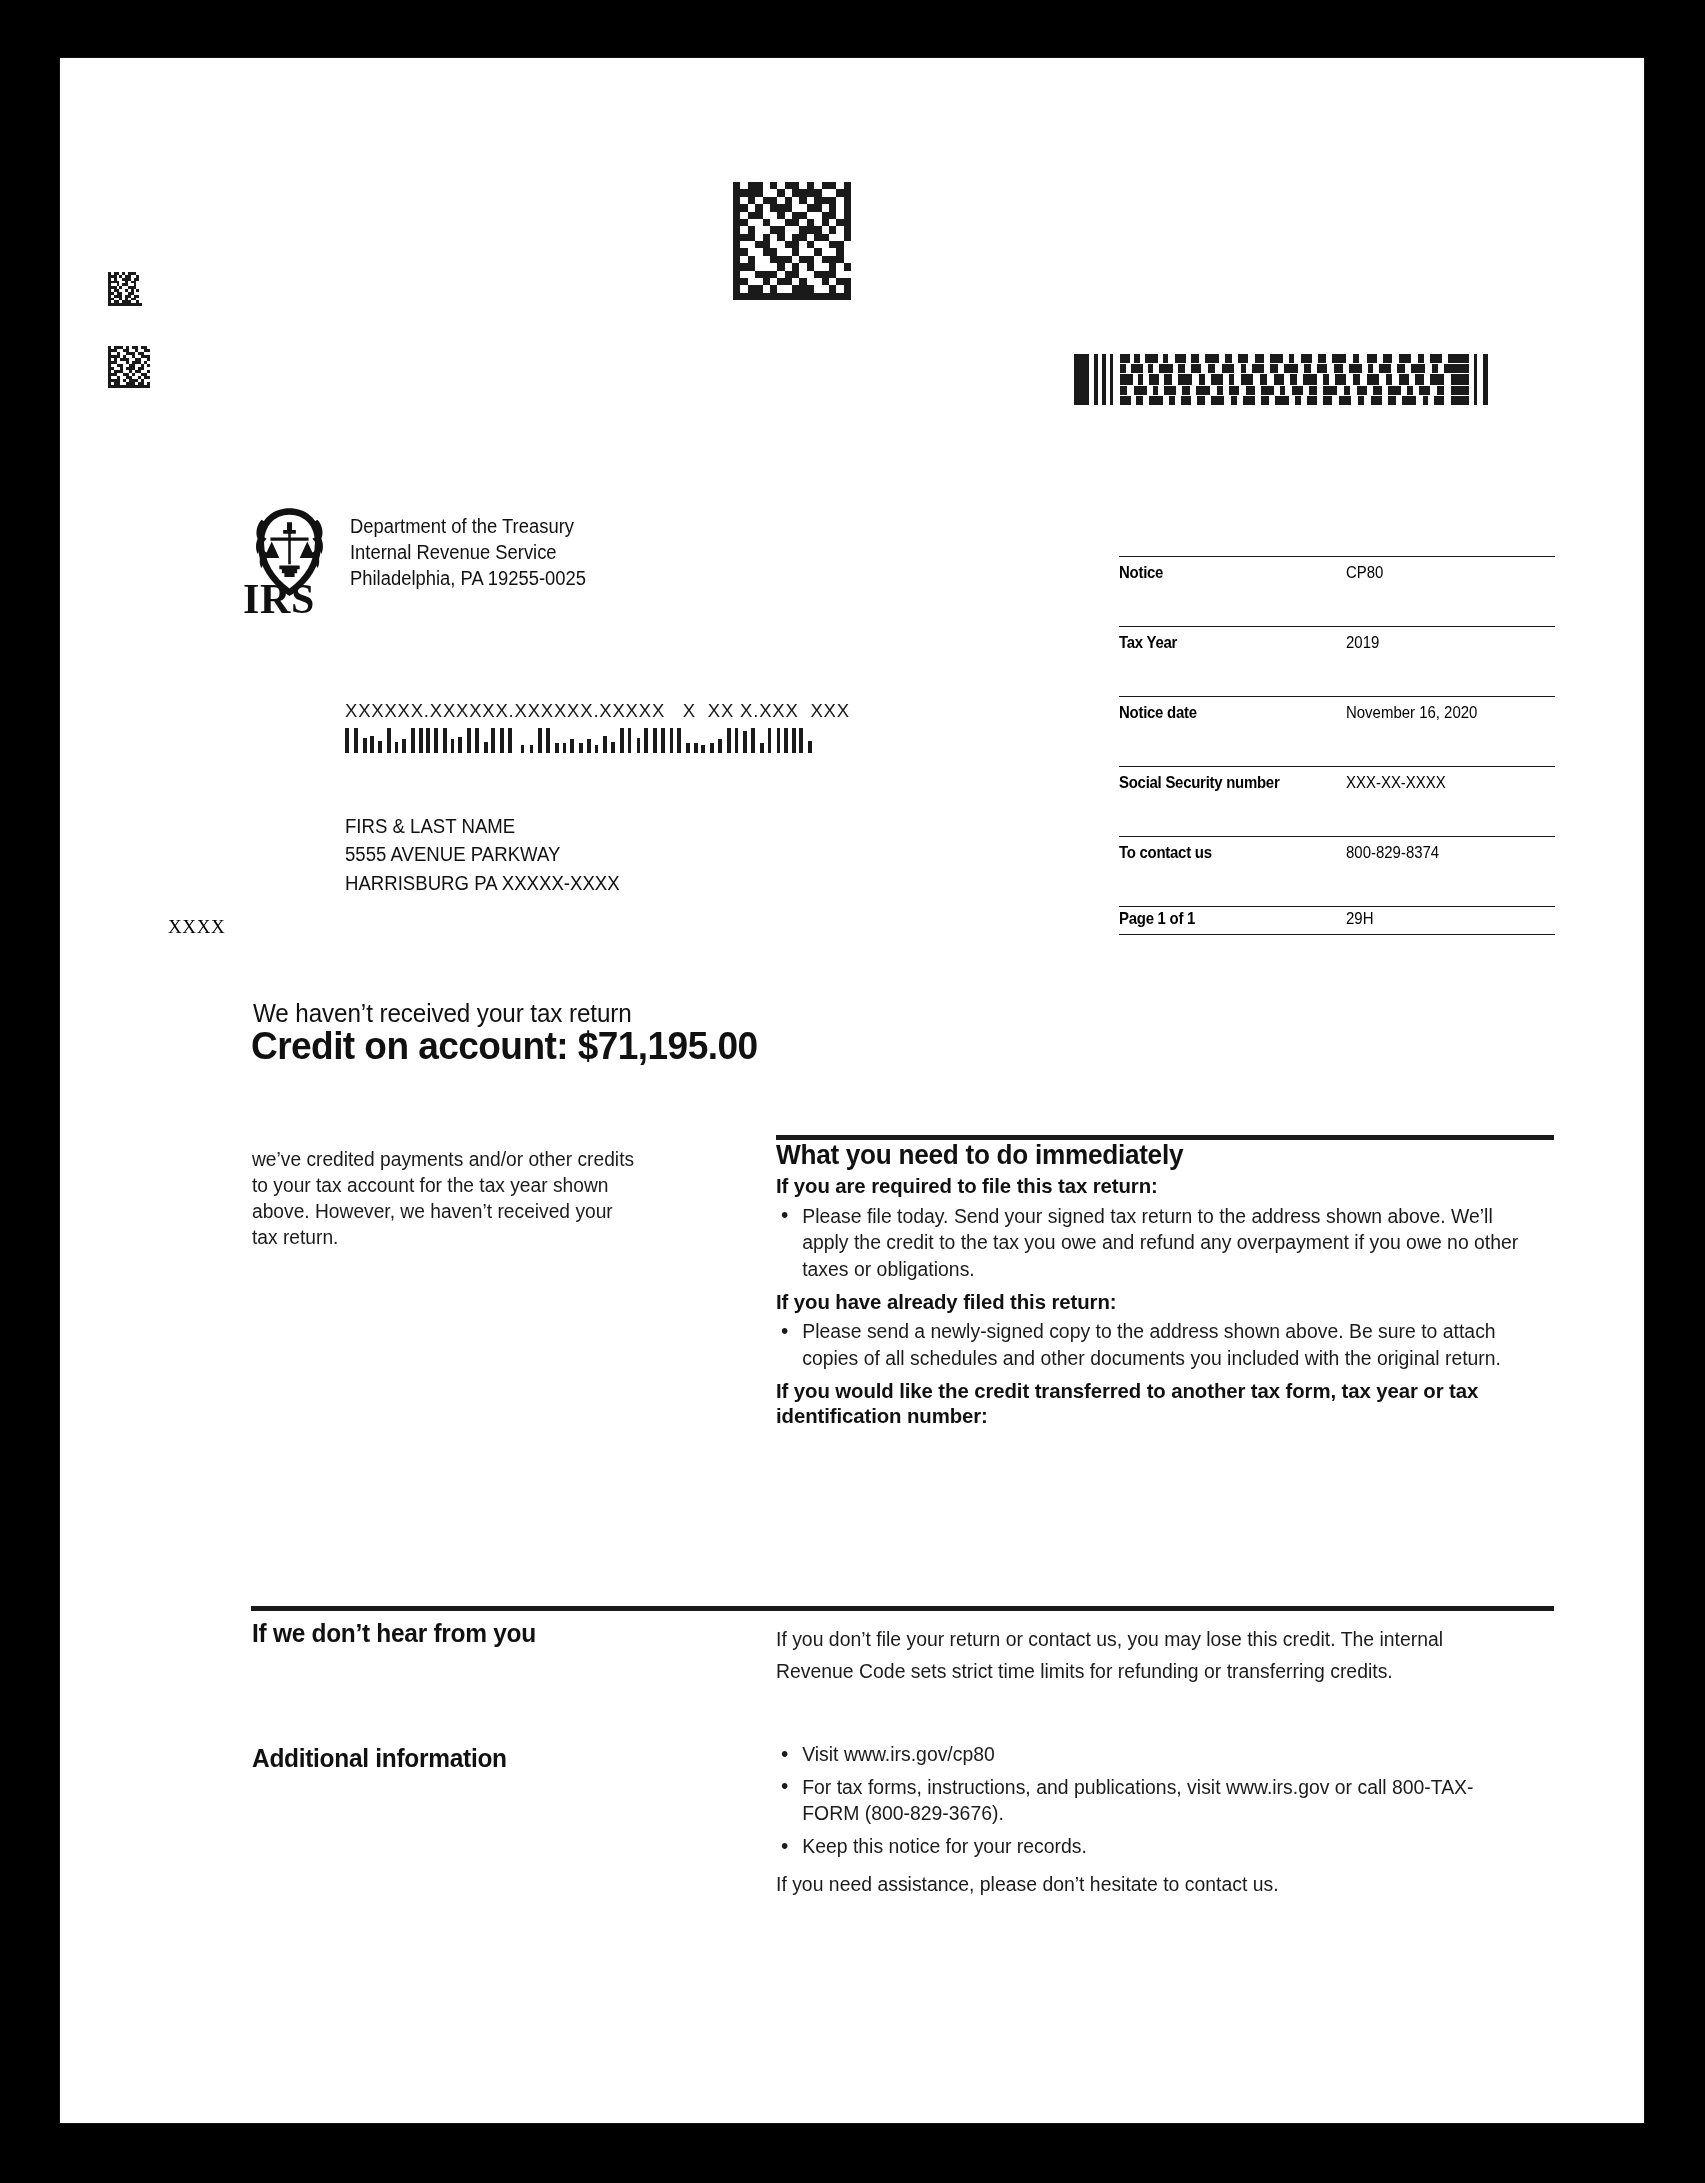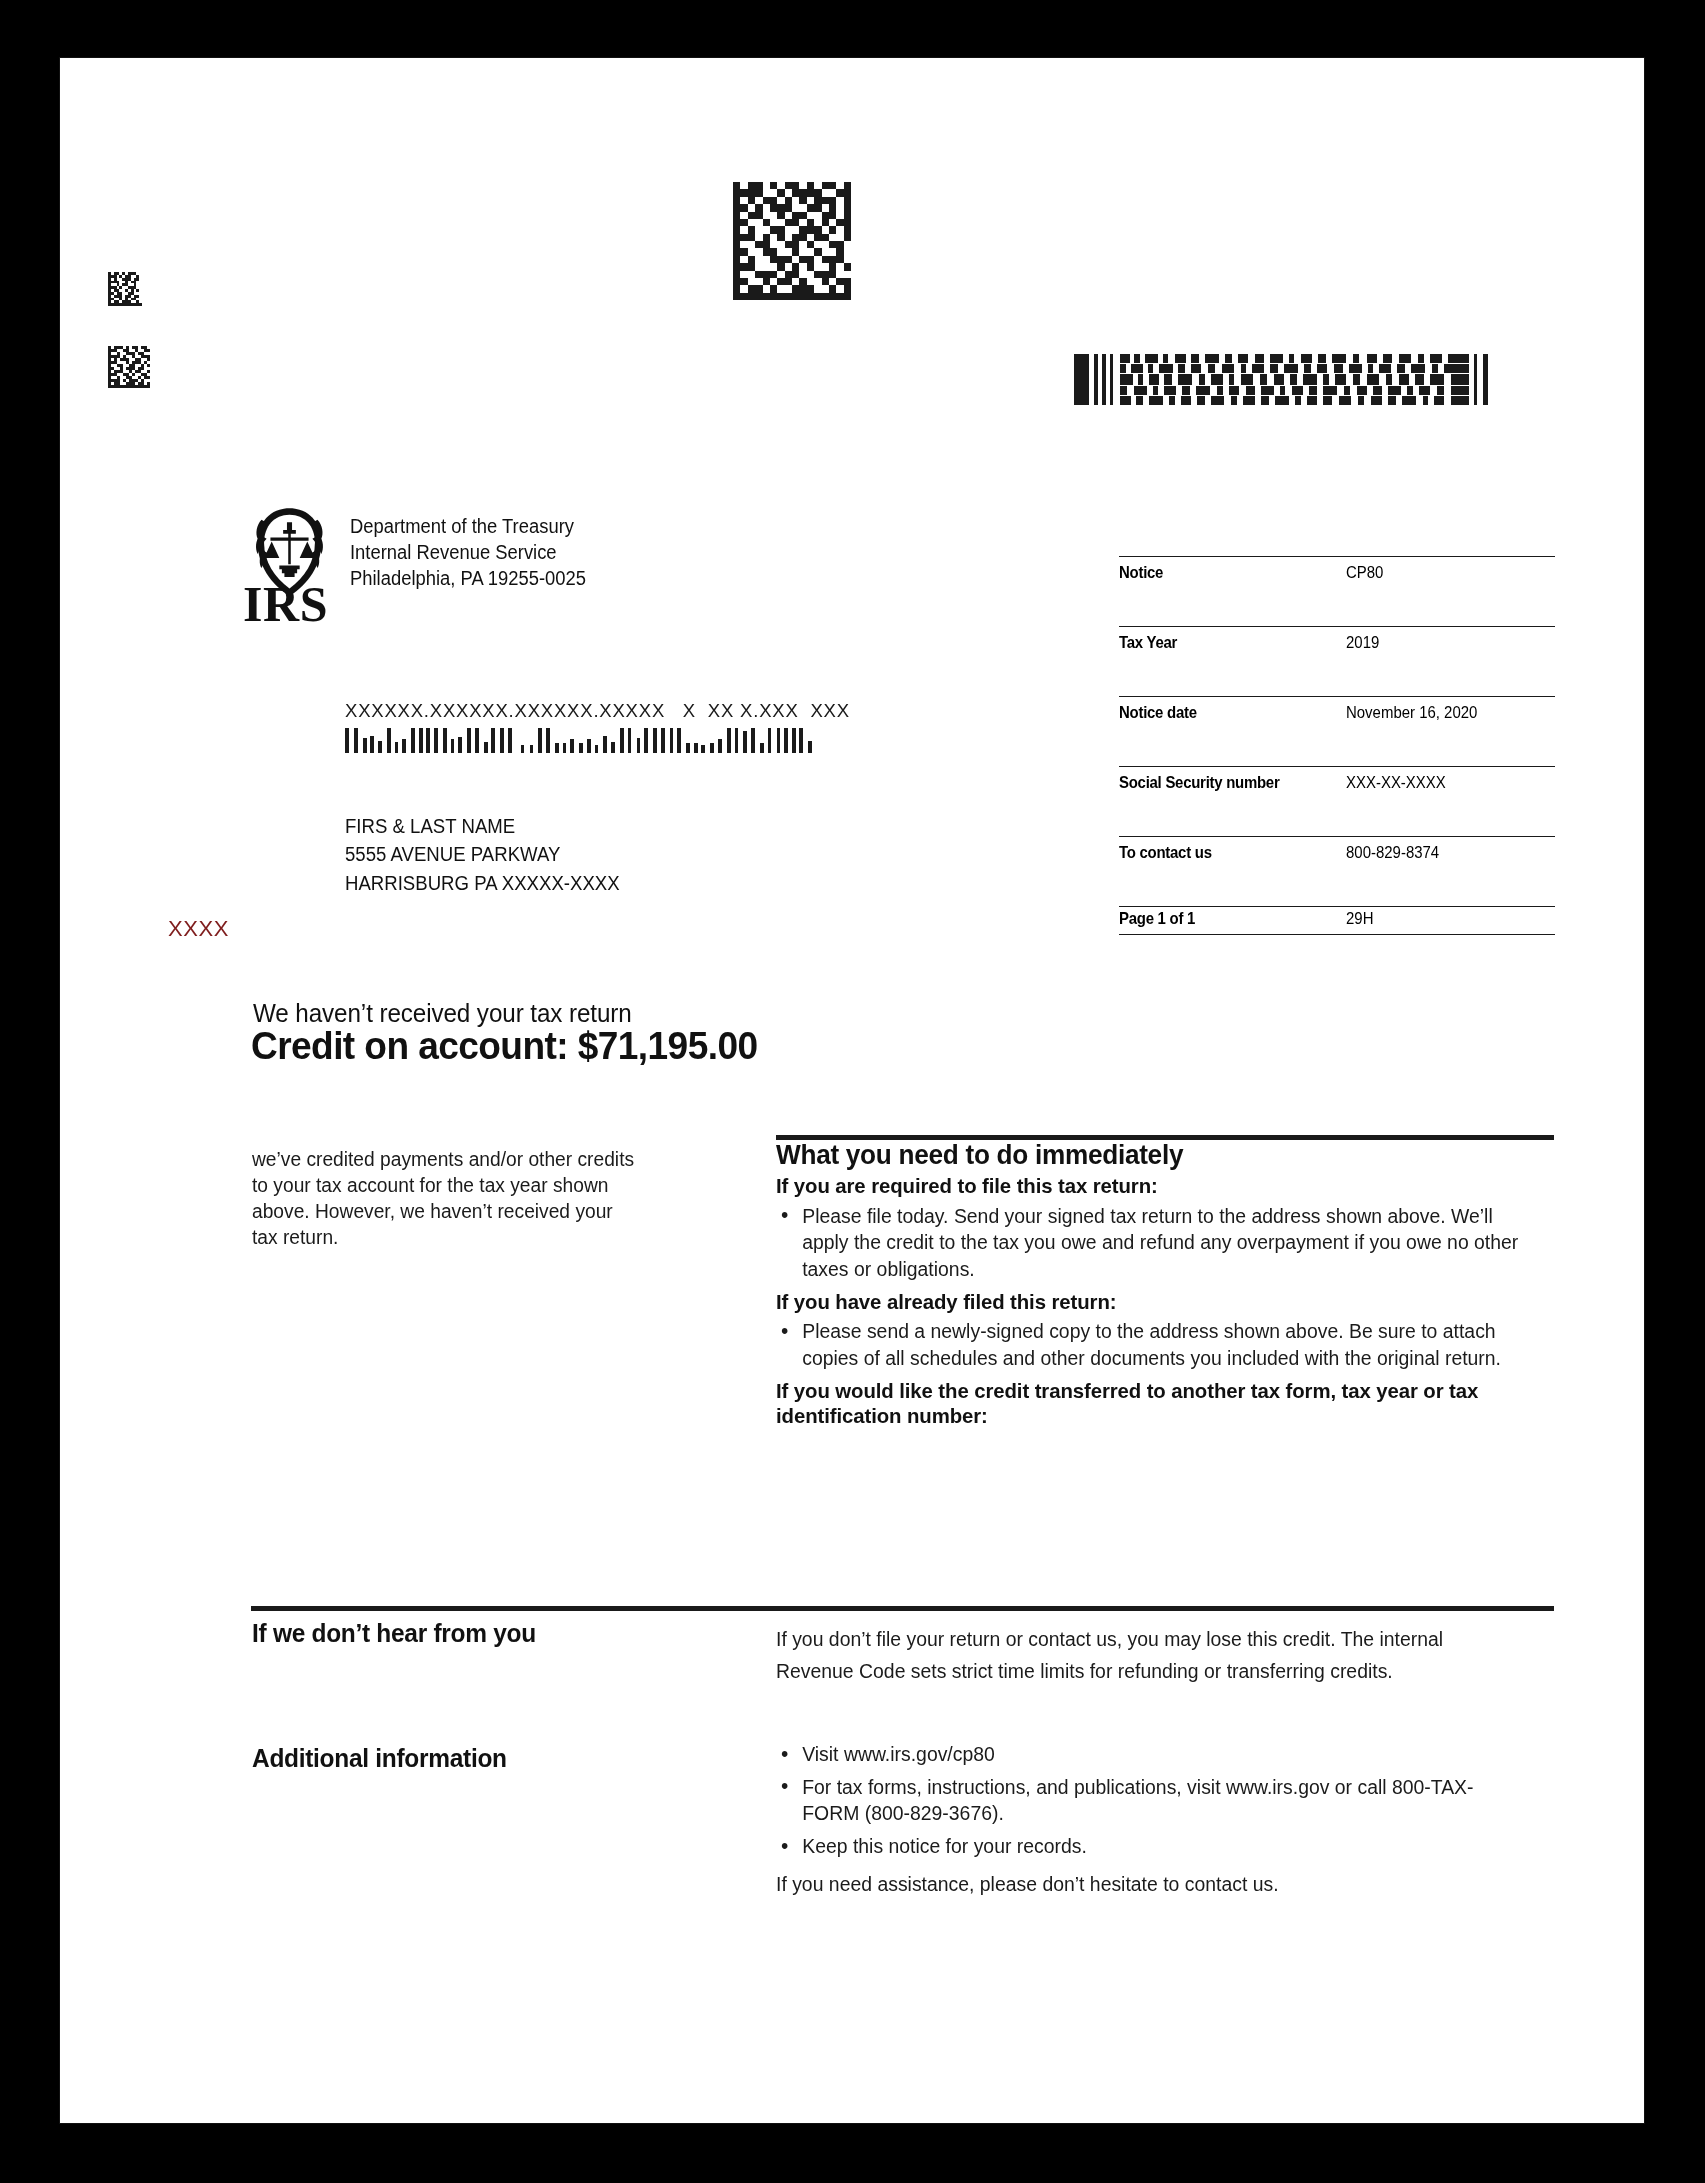--- a/index.html
+++ b/index.html
@@ -61,43 +61,43 @@
     font-size:20px; line-height:1.30;
     font-family:"Liberation Sans Narrow","Liberation Sans", sans-serif;
     transform:scaleX(0.92); transform-origin:left top;
     color:#111; white-space:nowrap;
   }
 
   #irs-logo { position:absolute; left:185px; top:446px; width:89px; height:118px; }
   #irs-wordmark {
     position:absolute; left:183px; top:517px;
     font-family:"Liberation Serif", serif;
-    font-size:50px; font-weight:bold; letter-spacing:0.6px; color:#111;
+    font-size:42px; font-weight:bold; letter-spacing:0.6px; color:#111;
   }
 
   
   #routing-code {
     position:absolute; left:285px; top:642px;
     font-size:18.5px; letter-spacing:0.8px; color:#1a1a1a;
     font-family:"Liberation Sans Narrow","Liberation Sans", sans-serif;
     white-space:pre;
   }
   #postnet { position:absolute; left:285px; top:670px; }
 
   #recipient-address {
     position:absolute; left:285px; top:754px;
     font-size:20px; line-height:1.42; color:#111;
     font-family:"Liberation Sans Narrow","Liberation Sans", sans-serif;
     transform:scaleX(0.93); transform-origin:left top;
     white-space:nowrap;
   }
   #margin-code {
     position:absolute; left:108px; top:858px;
-    font-size:22px; letter-spacing:0.6px; color:#7f1d1d;
-    font-family:Liberation Sans, sans-serif;
+    font-size:19px; letter-spacing:0.6px; color:#000000;
+    font-family:Liberation Serif, serif;
   }
 
   
   #eyebrow {
     position:absolute; left:193px; top:941px;
     font-size:25.5px; color:#111; letter-spacing:-0.1px;
     font-family:"Liberation Sans Narrow","Liberation Sans", sans-serif;
     transform:scaleX(0.95); transform-origin:left top;
     white-space:nowrap;
   }

